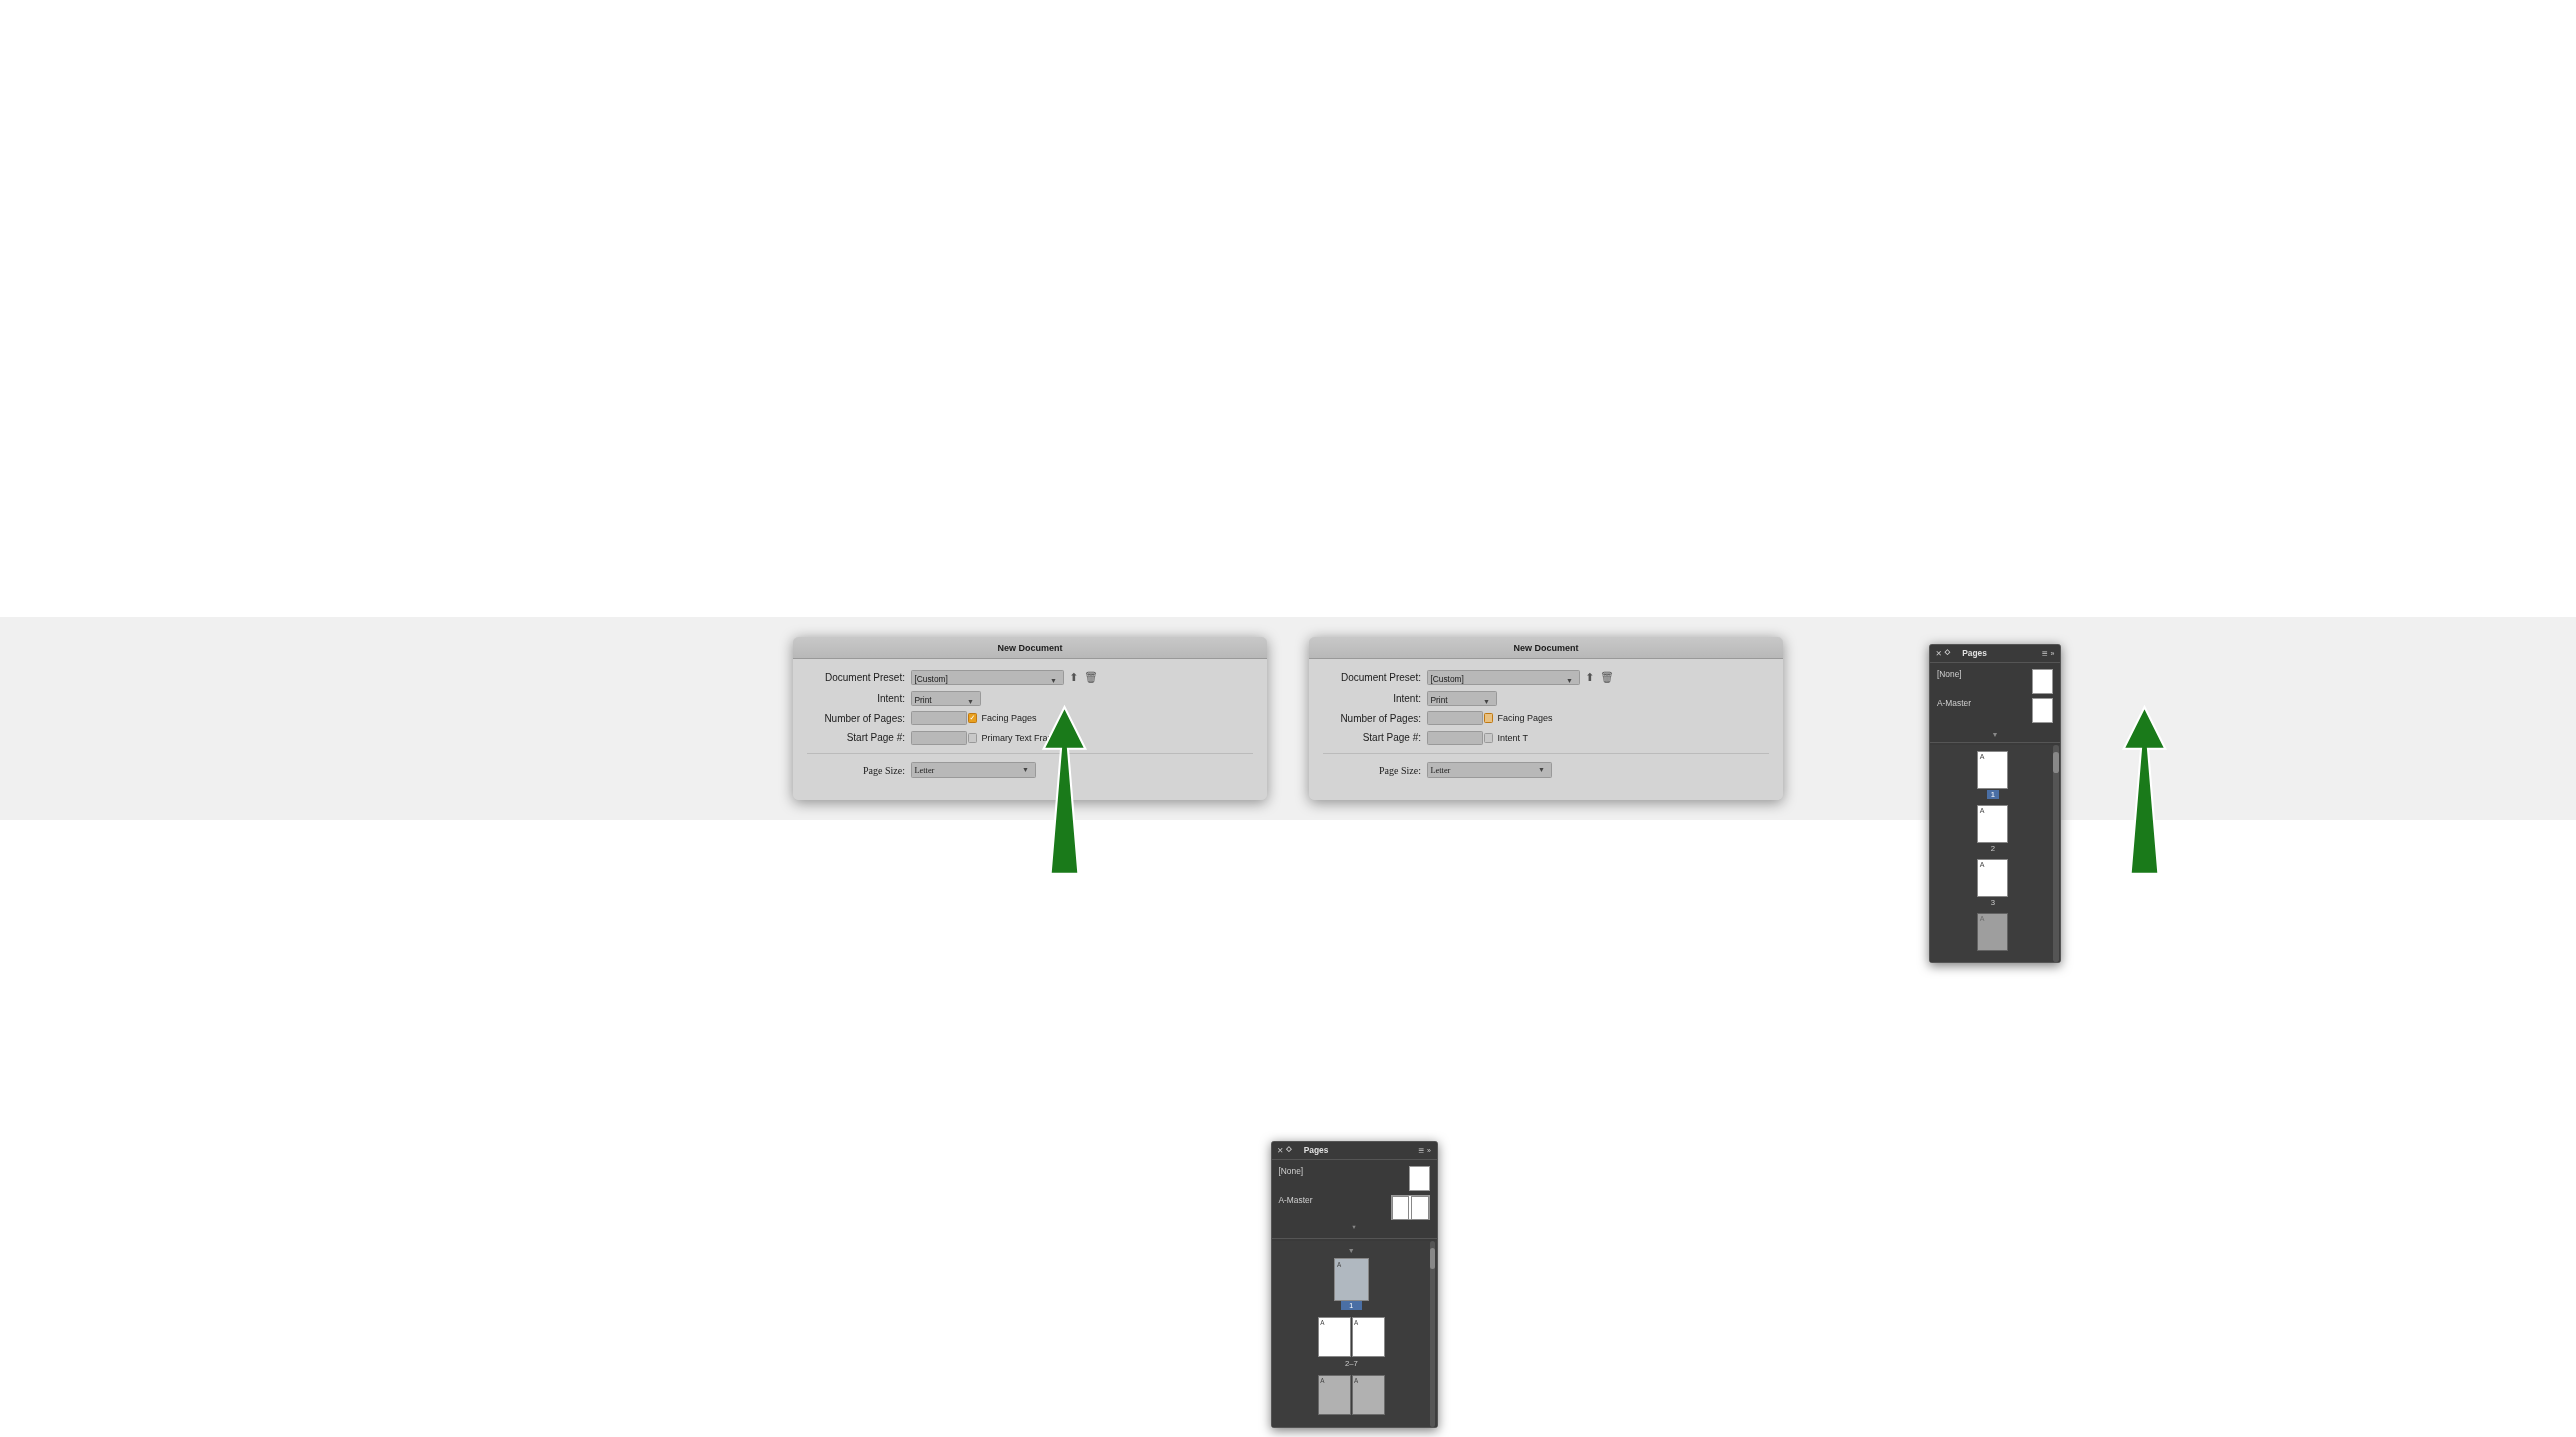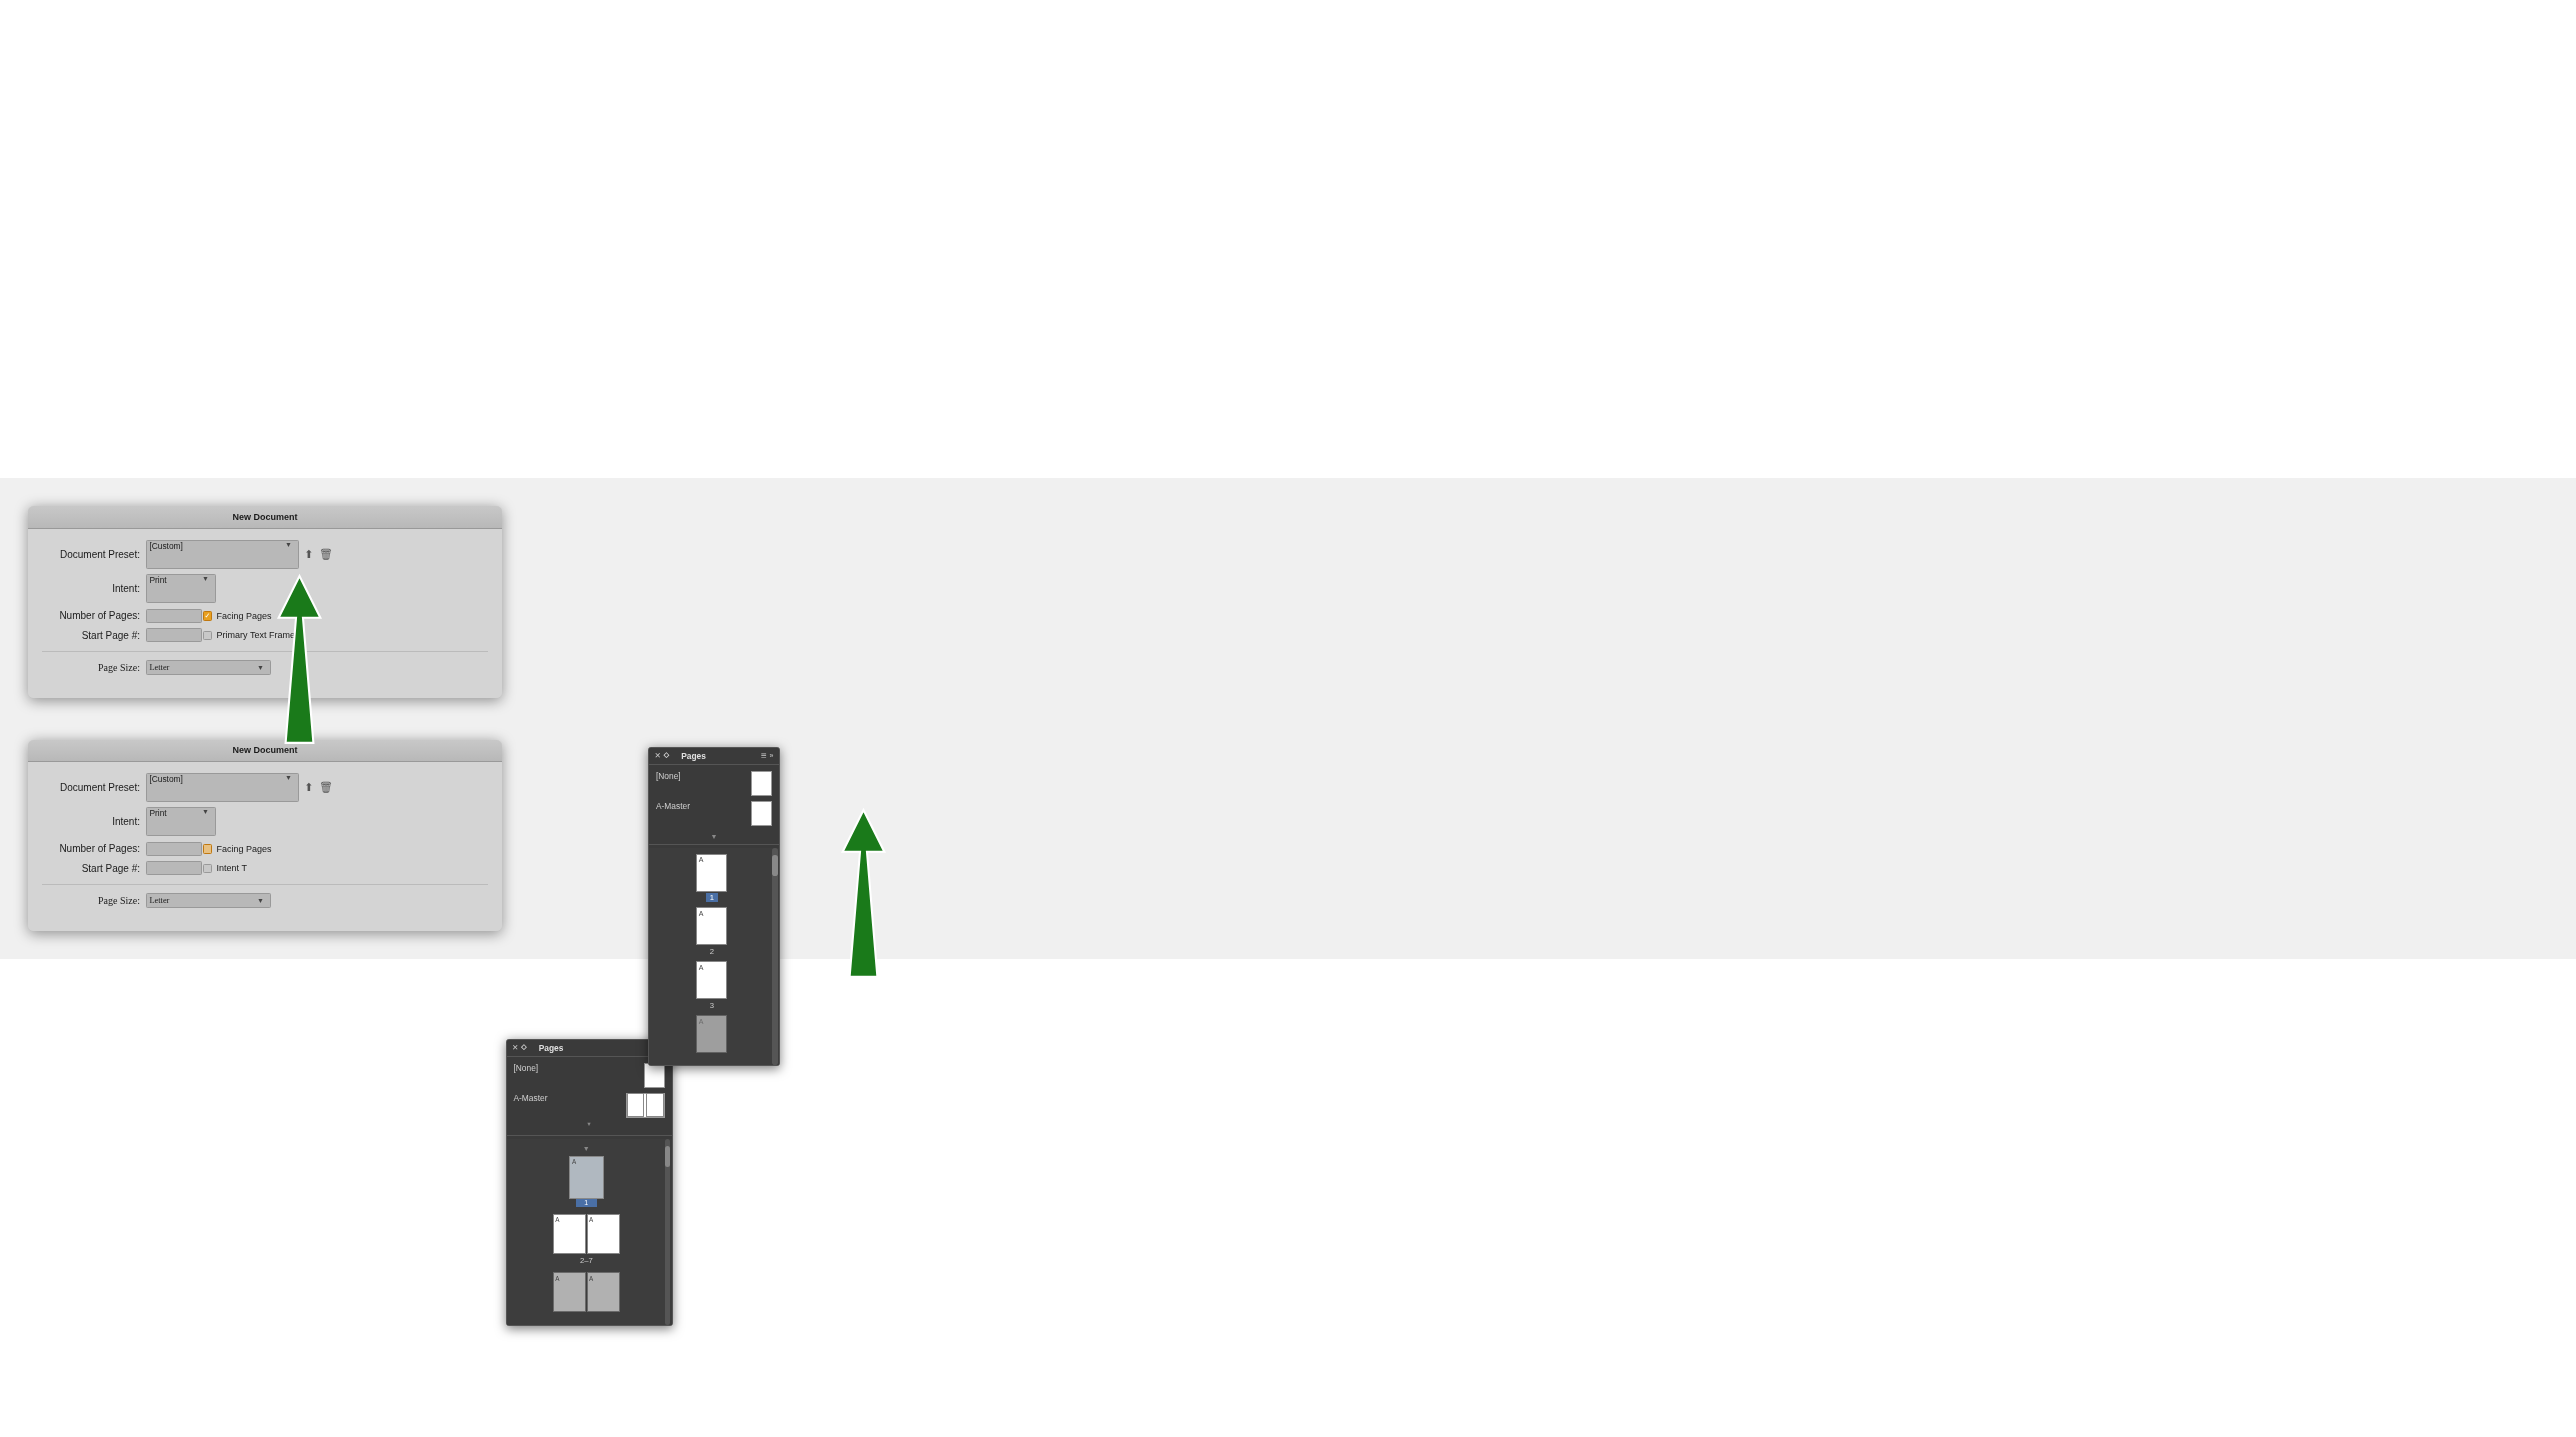--- a/index.html
+++ b/index.html
@@ -9,26 +9,25 @@
       justify-content: center;
       align-items: center;
       min-height: 100vh;
       font-family: -apple-system, 'Lucida Grande', sans-serif;
       font-size: 9px;
       color: #1a1a1a;
     }
     .page-wrapper {
       display: flex;
       gap: 42px;
-      padding: 28px;
+      padding: 20px;
       background: #f0f0f0;
       width: 100%;
       justify-content: center;
       align-items: flex-start;
-      flex-direction: column;
     }
 
     
     .dialog-window {
       background: #d0d0d0;
       border-radius: 5.6px;
       box-shadow: 0 2.8px 14px rgba(0,0,0,0.4);
       width: 474px;
       position: relative;
       overflow: visible;
@@ -66,25 +65,25 @@
       border-radius: 1.4px;
       height: 14px;
       width: 56px;
       font-size: 8.4px;
       padding: 0 2.8px;
     }
     .form-select {
       background: #b8b8b8;
       border: 0.7px solid #999;
       border-radius: 1.4px;
-      height: 29px;
+      height: 15px;
       font-size: 8.4px;
       padding: 0 2.8px;
       display: flex;
-      align-items: flex-start;
+      align-items: flex-end;
       position: relative;
       min-width: 153px;
     }
     .form-select-arrow {
       margin-left: auto;
       margin-right: 2.8px;
       font-size: 7px;
       color: #444;
     }
     .select-icons {

